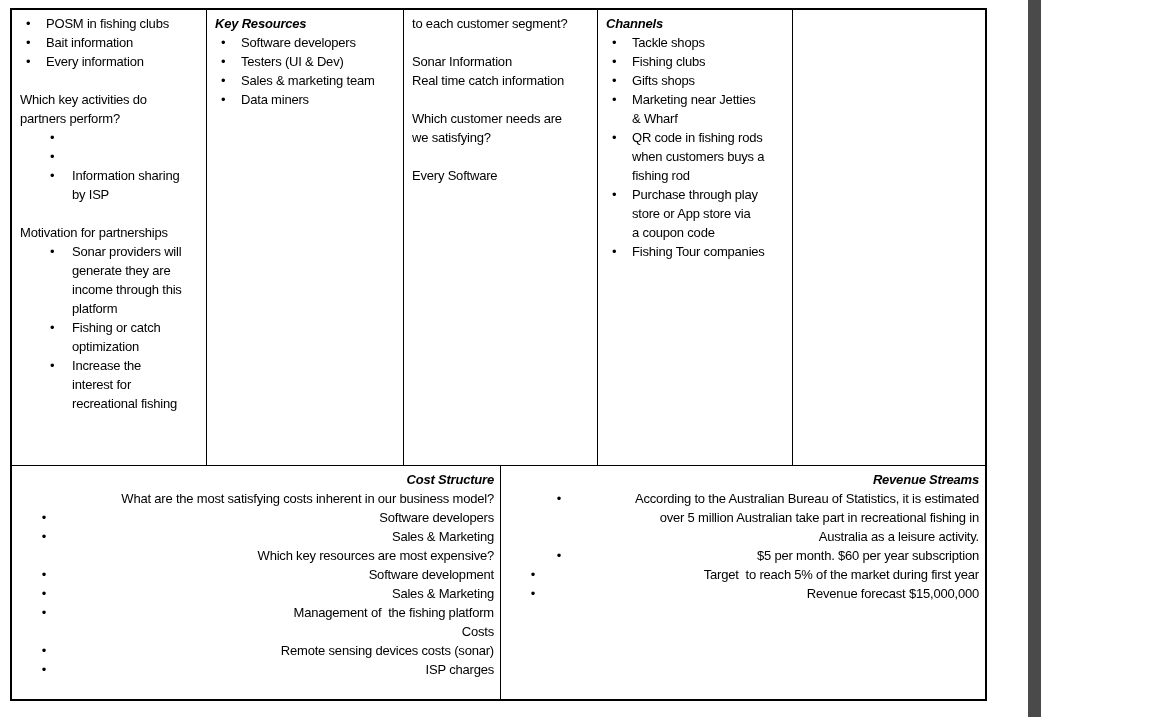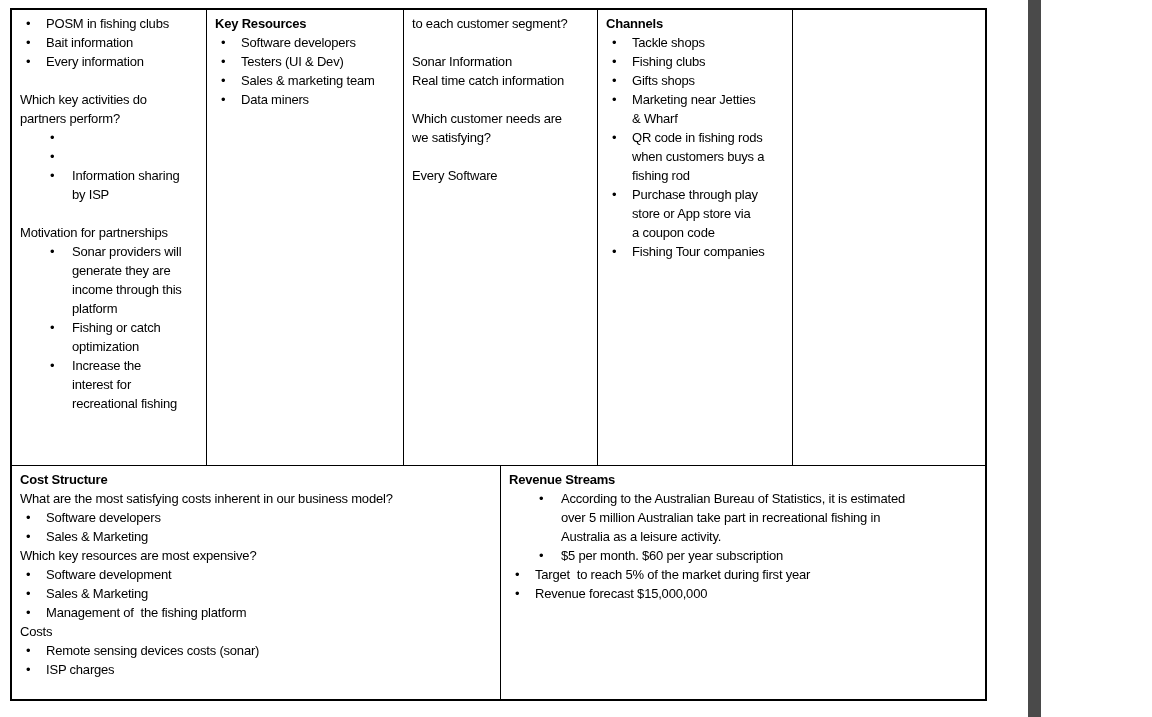--- a/index.html
+++ b/index.html
@@ -33,36 +33,37 @@
     grid-template-columns: 195px 197px 194px 195px 1fr;
     height: 456px;
     flex: 0 0 456px;
     border-bottom: 1.5px solid #000000;
     box-sizing: border-box;
   }
   .row-bottom {
     display: grid;
     grid-template-columns: 489px 1fr;
     flex: 1 1 auto;
+    text-align: right;
   }
   .cell {
     box-sizing: border-box;
     padding: 4px 6px 0 8px;
     overflow: hidden;
     font-size: 13px;
     letter-spacing: -0.2px;
     line-height: 19px;
   }
   .row-top .cell { border-right: 1.5px solid #000000; }
   .row-top .cell:last-child { border-right: none; }
   .row-bottom .cell { border-right: 1.5px solid #000000; }
   .row-bottom .cell:last-child { border-right: none; }
 
   .ln { min-height: 19px; line-height: 19px; white-space: pre-wrap; }
-  .ln.h { font-weight: bold; }
+  .ln.h { font-weight: bold; font-style: italic; }
   .ln.q { }
   .ln.b1, .ln.b2 { display: flex; align-items: flex-start; }
   .ln.b1 { padding-left: 6px; }
   .ln.b2 { padding-left: 30px; }
   .dot { flex: 0 0 auto; width: 20px; }
   .ln.b2 .dot { width: 22px; }
   .txt { flex: 1 1 auto; white-space: pre-wrap; }
 
   .scrollbar {
     position: absolute;

